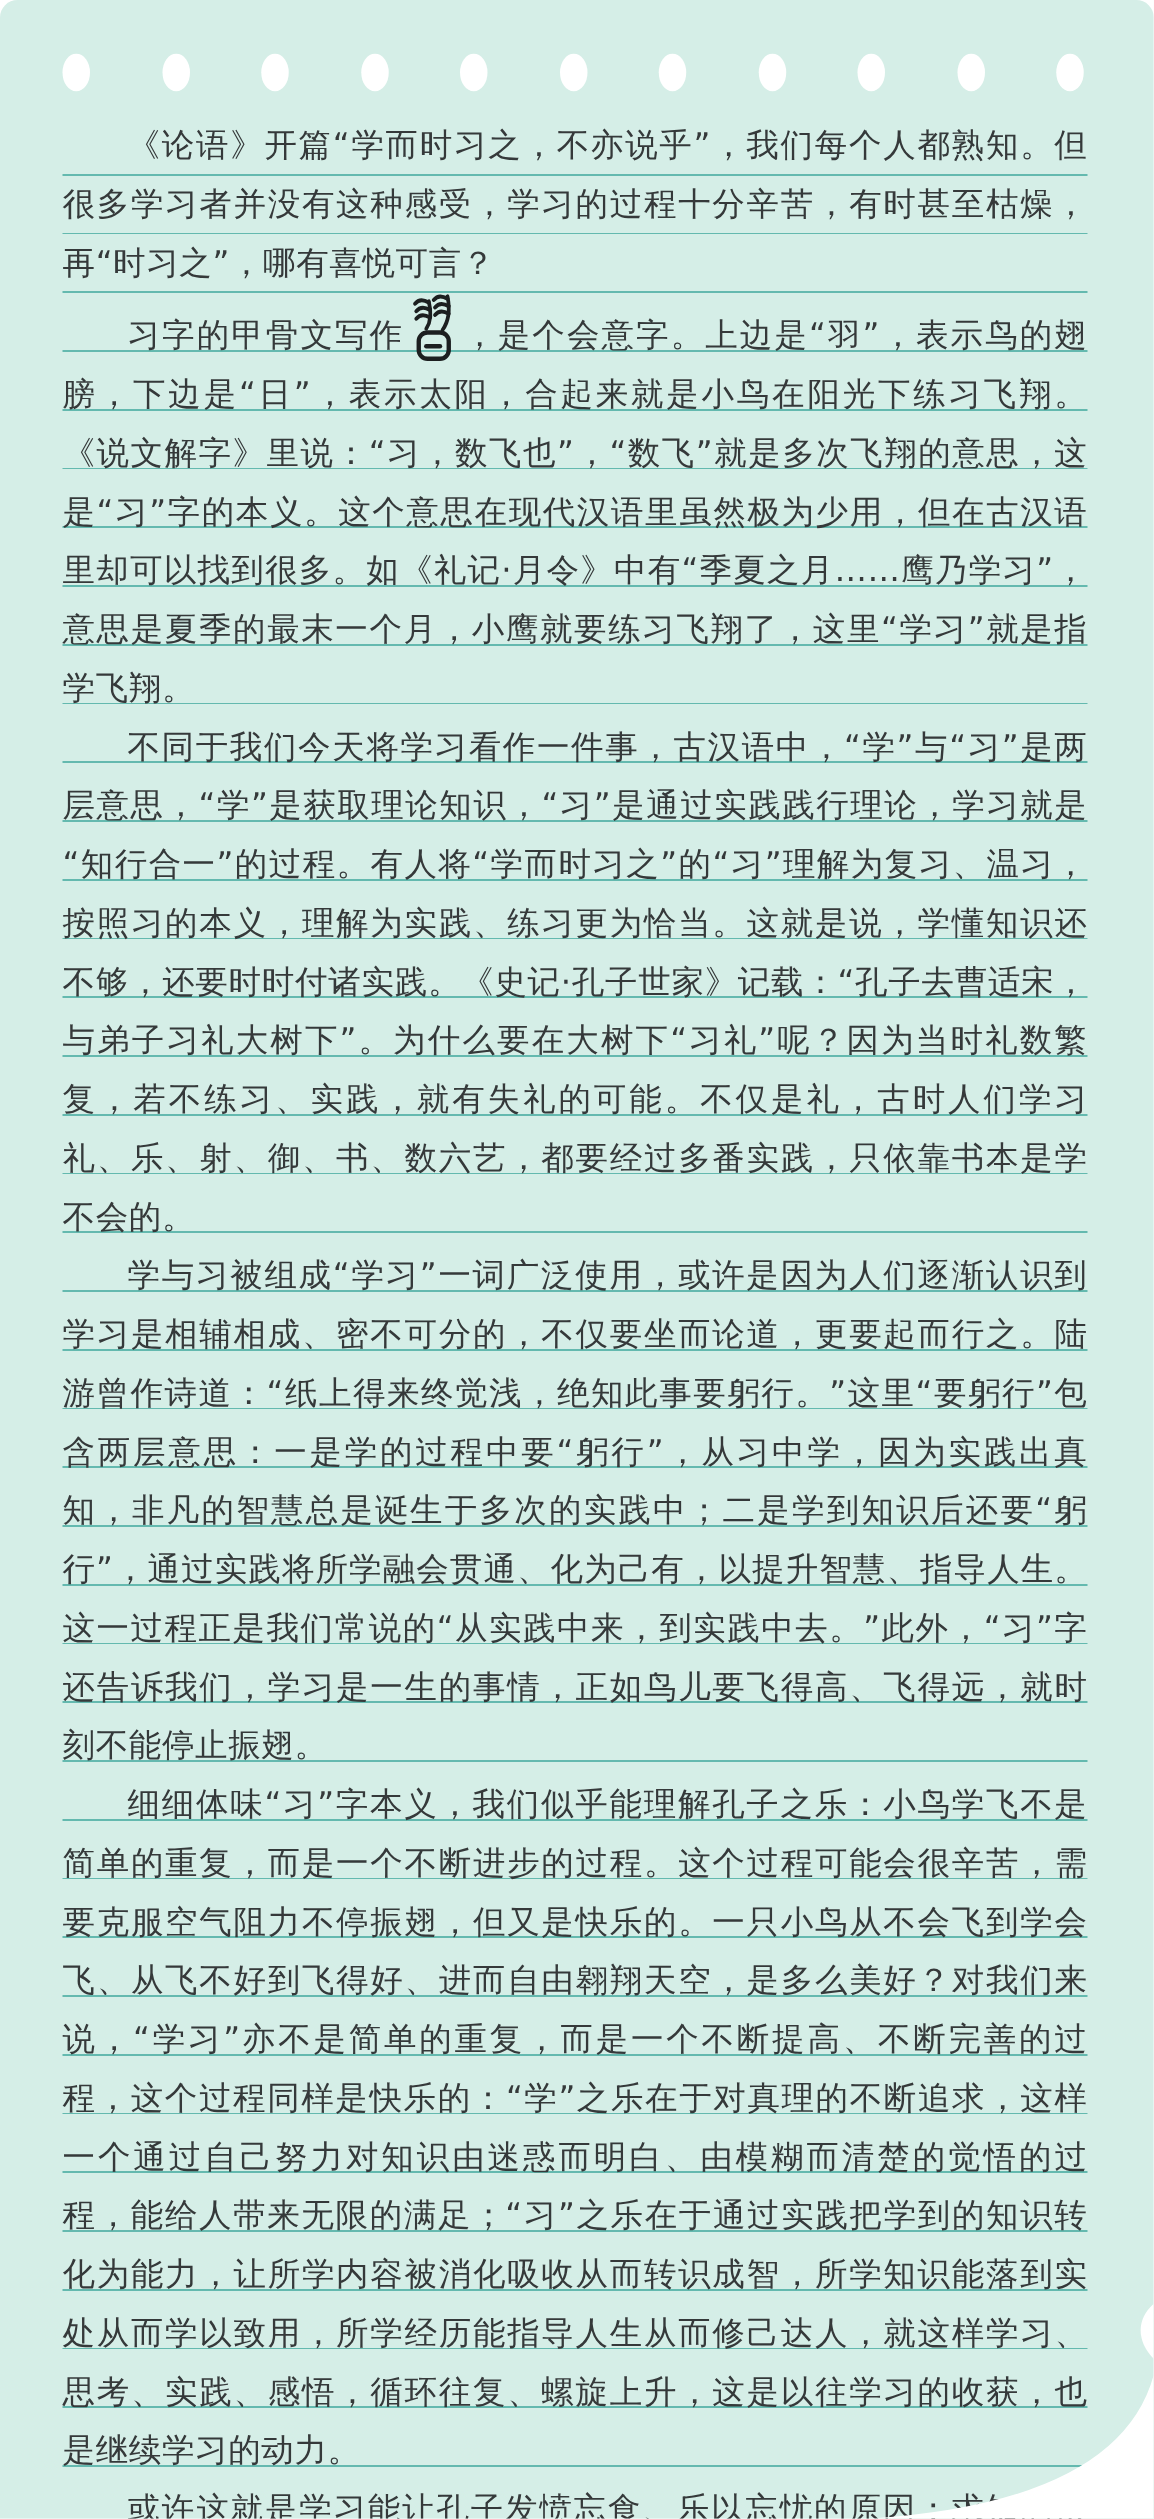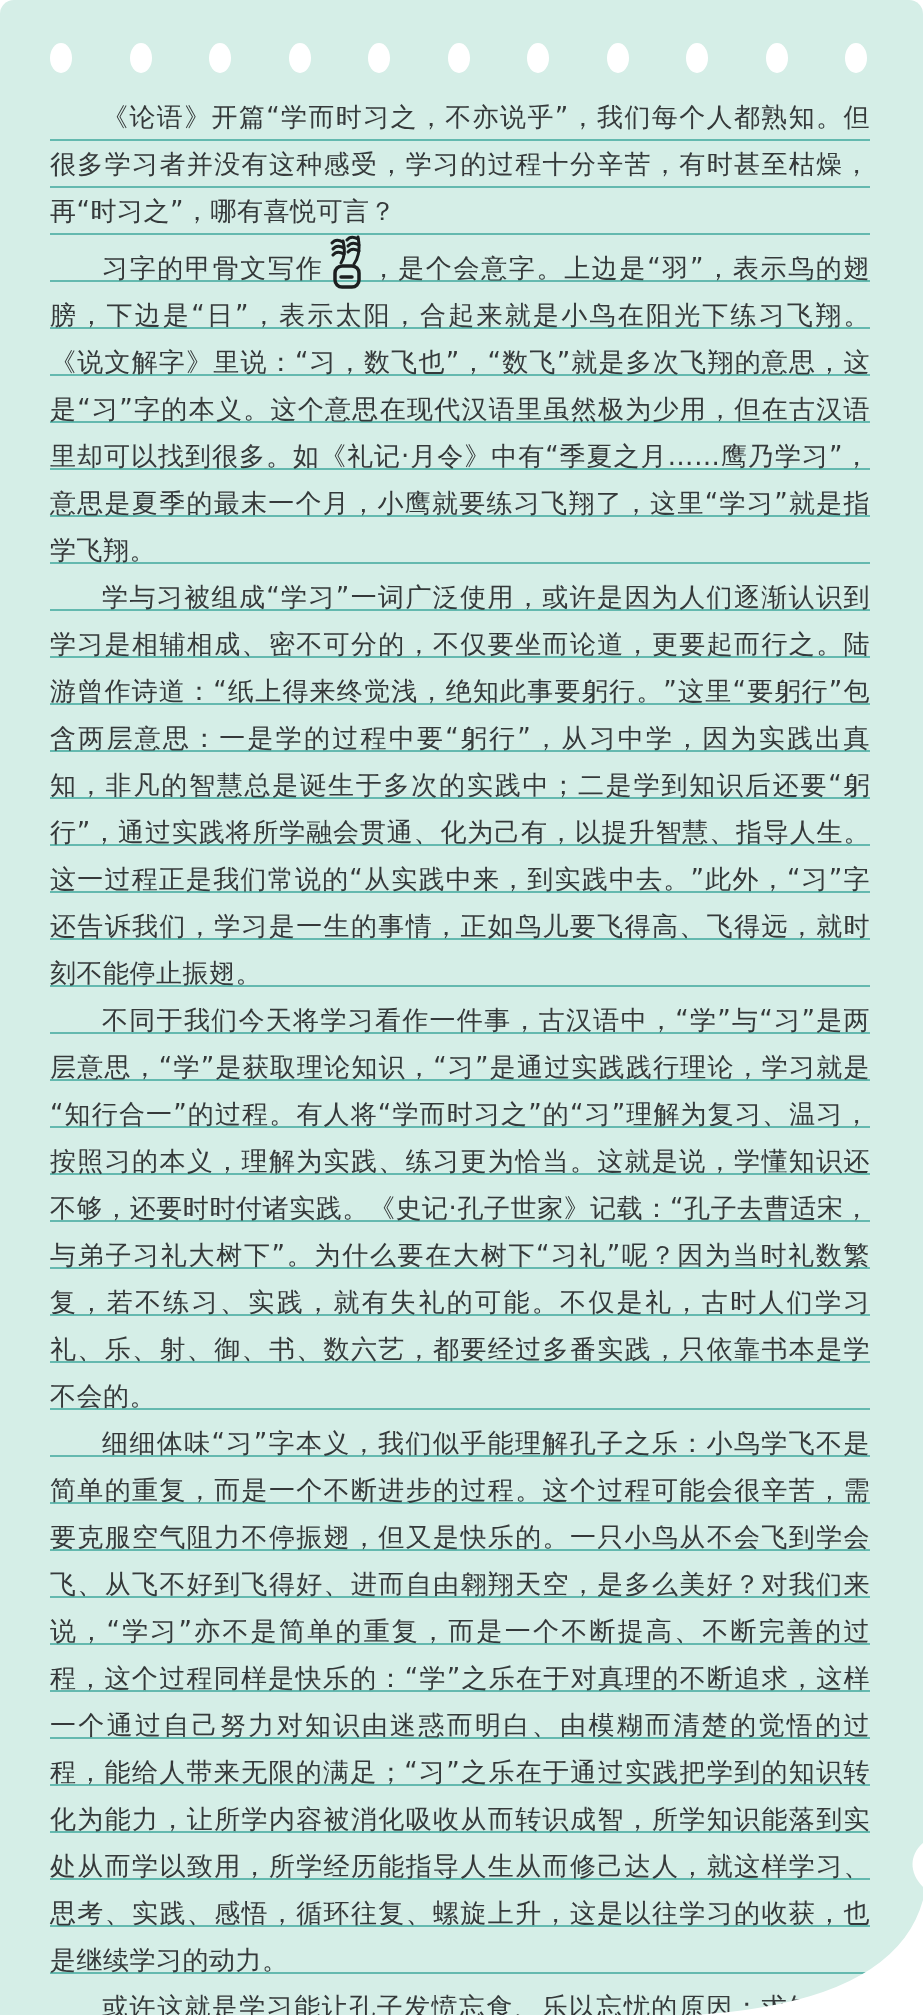--- a/index.html
+++ b/index.html
@@ -113,22 +113,22 @@
     <path d="M16 19 q-7 -4 -11 1" stroke-width="3"></path>
 
     <path d="M30 2 C32 12 31 22 26 29" stroke-width="3"></path>
     <path d="M30 4 q-7 -4 -11 1" stroke-width="3"></path>
     <path d="M31 10 q-7 -4 -11 1" stroke-width="3"></path>
     <path d="M31 16 q-7 -4 -11 1" stroke-width="3"></path>
 
     <rect x="7" y="31" width="24" height="21" rx="7" stroke-width="3.5"></rect>
     <line x1="13" y1="42" x2="24" y2="42" stroke-width="3.5"></line>
   </svg>，是个会意字。上边是“羽”，表示鸟的翅膀，下边是“日”，表示太阳，合起来就是小鸟在阳光下练习飞翔。《说文解字》里说：“习，数飞也”，“数飞”就是多次飞翔的意思，这是“习”字的本义。这个意思在现代汉语里虽然极为少用，但在古汉语里却可以找到很多。如《礼记·月令》中有“季夏之月……鹰乃学习”，意思是夏季的最末一个月，小鹰就要练习飞翔了，这里“学习”就是指学飞翔。</p>
+      <p class="para">不同于我们今天将学习看作一件事，古汉语中，“学”与“习”是两层意思，“学”是获取理论知识，“习”是通过实践践行理论，学习就是“知行合一”的过程。有人将“学而时习之”的“习”理解为复习、温习，按照习的本义，理解为实践、练习更为恰当。这就是说，学懂知识还不够，还要时时付诸实践。《史记·孔子世家》记载：“孔子去曹适宋，与弟子习礼大树下”。为什么要在大树下“习礼”呢？因为当时礼数繁复，若不练习、实践，就有失礼的可能。不仅是礼，古时人们学习礼、乐、射、御、书、数六艺，都要经过多番实践，只依靠书本是学不会的。</p>
       <p class="para">学与习被组成“学习”一词广泛使用，或许是因为人们逐渐认识到学习是相辅相成、密不可分的，不仅要坐而论道，更要起而行之。陆游曾作诗道：“纸上得来终觉浅，绝知此事要躬行。”这里“要躬行”包含两层意思：一是学的过程中要“躬行”，从习中学，因为实践出真知，非凡的智慧总是诞生于多次的实践中；二是学到知识后还要“躬行”，通过实践将所学融会贯通、化为己有，以提升智慧、指导人生。这一过程正是我们常说的“从实践中来，到实践中去。”此外，“习”字还告诉我们，学习是一生的事情，正如鸟儿要飞得高、飞得远，就时刻不能停止振翅。</p>
-      <p class="para">不同于我们今天将学习看作一件事，古汉语中，“学”与“习”是两层意思，“学”是获取理论知识，“习”是通过实践践行理论，学习就是“知行合一”的过程。有人将“学而时习之”的“习”理解为复习、温习，按照习的本义，理解为实践、练习更为恰当。这就是说，学懂知识还不够，还要时时付诸实践。《史记·孔子世家》记载：“孔子去曹适宋，与弟子习礼大树下”。为什么要在大树下“习礼”呢？因为当时礼数繁复，若不练习、实践，就有失礼的可能。不仅是礼，古时人们学习礼、乐、射、御、书、数六艺，都要经过多番实践，只依靠书本是学不会的。</p>
       <p class="para">细细体味“习”字本义，我们似乎能理解孔子之乐：小鸟学飞不是简单的重复，而是一个不断进步的过程。这个过程可能会很辛苦，需要克服空气阻力不停振翅，但又是快乐的。一只小鸟从不会飞到学会飞、从飞不好到飞得好、进而自由翱翔天空，是多么美好？对我们来说，“学习”亦不是简单的重复，而是一个不断提高、不断完善的过程，这个过程同样是快乐的：“学”之乐在于对真理的不断追求，这样一个通过自己努力对知识由迷惑而明白、由模糊而清楚的觉悟的过程，能给人带来无限的满足；“习”之乐在于通过实践把学到的知识转化为能力，让所学内容被消化吸收从而转识成智，所学知识能落到实处从而学以致用，所学经历能指导人生从而修己达人，就这样学习、思考、实践、感悟，循环往复、螺旋上升，这是以往学习的收获，也是继续学习的动力。</p>
       <p class="para">或许这就是学习能让孔子发愤忘食、乐以忘忧的原因：求知的快乐，往往是走过低回蜿蜒的求索、历经曲径通幽的艰辛，而后才能逐渐深入体会的。（中央纪委监察部网站 郝思斯）</p>
     </div>
 
   <svg class="page-curl" viewBox="0 0 300 300" aria-hidden="true">
 
     <path d="M300 128 C 286 140 286 158 300 172 Z" fill="#ffffff"></path>
 
     <path d="M300 185 Q 272 287 72 300 L 300 300 Z" fill="#ffffff"></path>
   </svg>

